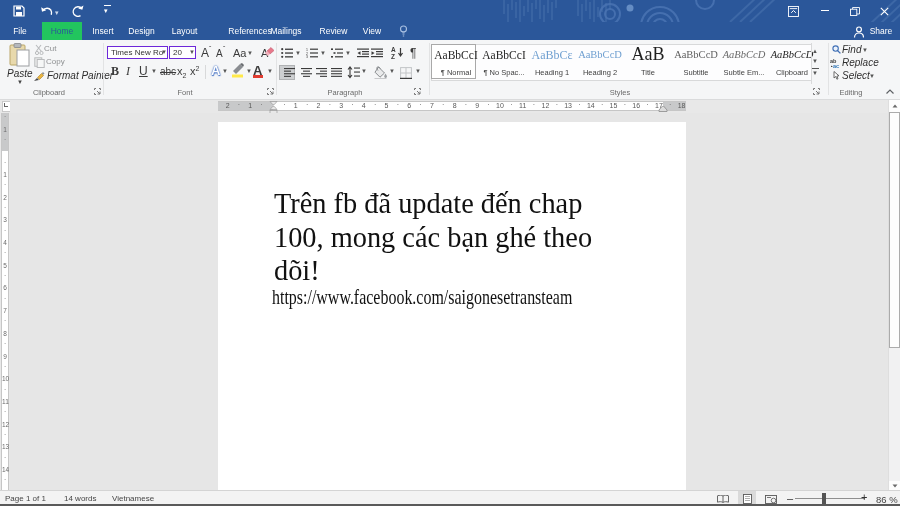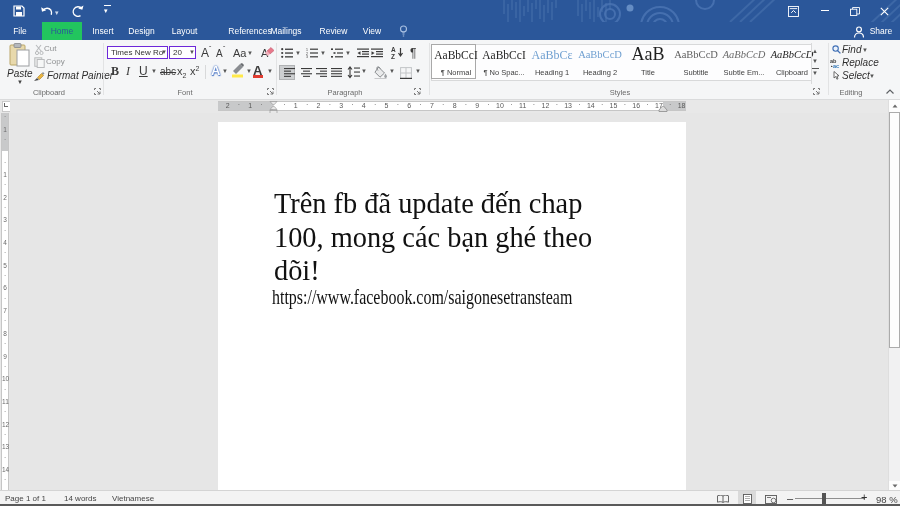--- a/index.html
+++ b/index.html
@@ -514,17 +514,17 @@
 
     <svg class="abs" style="left:765px;top:4px" width="12" height="9" viewBox="0 0 12 9">
       <rect x="0.5" y="0.5" width="11" height="8" fill="none" stroke="#585858" stroke-width="0.9"></rect>
       <circle cx="8.5" cy="5.5" r="2.3" fill="none" stroke="#585858" stroke-width="0.8"></circle>
       <path d="M2 2.5 H6" stroke="#585858" stroke-width="0.8"></path>
     </svg>
     <span style="left:787px;top:1px;font-size:11px;color:#333">–</span>
     <div class="abs" style="left:795px;top:7px;width:70px;height:1px;background:#8f8f8f"></div>
     <div class="abs" style="left:822px;top:2px;width:4px;height:11px;background:#545454"></div>
     <span style="left:861px;top:0px;font-size:11px;color:#333">+</span>
-    <span style="left:876px;font-size:9.5px">98 %</span>
+    <span style="left:876px;font-size:9.5px">86 %</span>
   </div>
   <div id="bottomline"></div>
 
 </div>
 
 </body></html>

